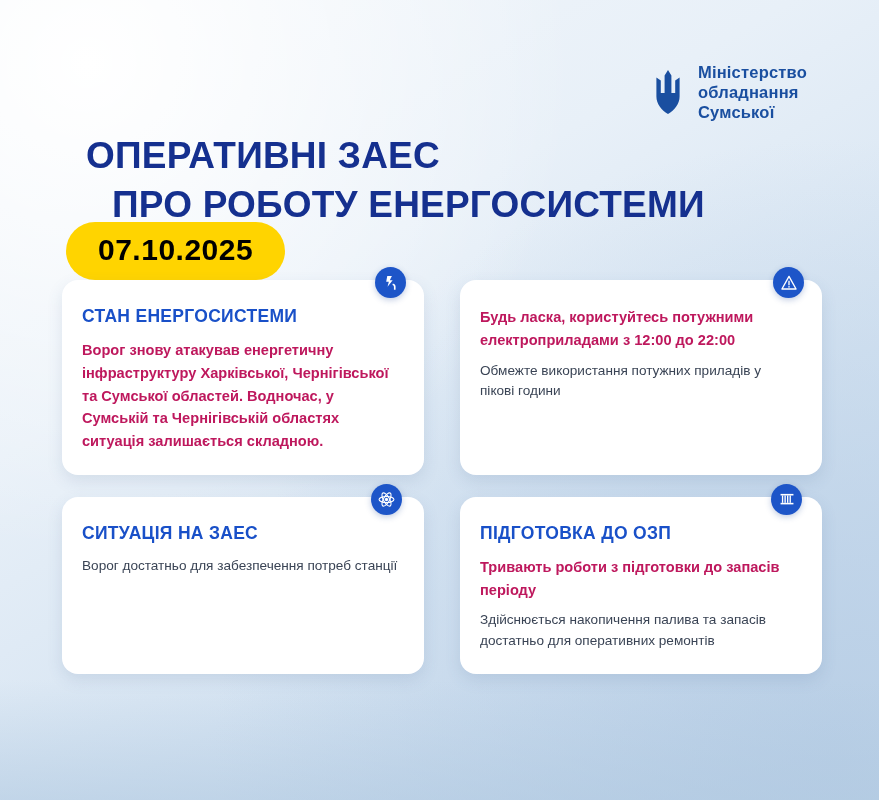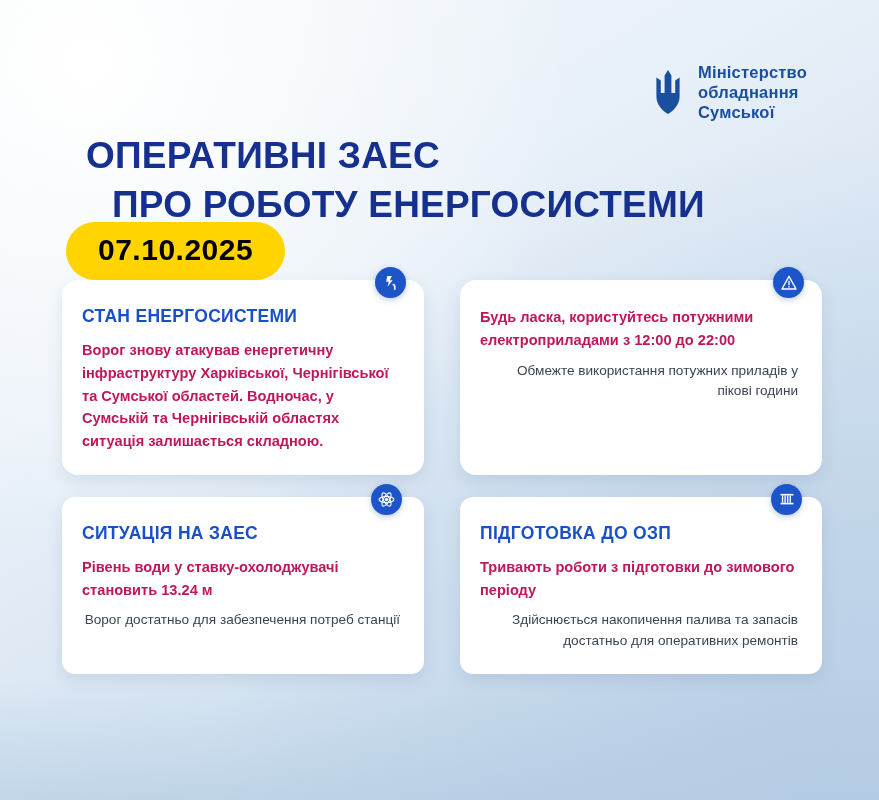--- a/index.html
+++ b/index.html
@@ -96,21 +96,21 @@
   }
   .card {
     position: relative;
     background: #ffffff;
     border-radius: 16px;
     padding: 26px 24px 22px 20px;
     box-shadow: 0 6px 16px rgba(60,95,140,0.13);
     box-sizing: border-box;
   }
   .card-tall { min-height: 192px; }
-  .card-short { min-height: 176px; border-radius: 13px; }
+  .card-short { min-height: 176px; }
 
   .card-title {
     color: #1950c8;
     font-size: 17.5px;
     font-weight: bold;
     letter-spacing: .3px;
     margin: 0 0 12px 0;
     text-transform: uppercase;
   }
   .card-lead {
@@ -119,21 +119,20 @@
     font-weight: bold;
     line-height: 1.56;
     margin: 0;
   }
   .card-sub {
     color: #3a4455;
     font-size: 13.6px;
     font-weight: normal;
     line-height: 1.54;
     margin: 9px 0 0 0;
-    text-align: right;
   }
 
   
   .card-icon {
     position: absolute;
     top: -14px;
     right: 18px;
     width: 31px;
     height: 31px;
     border-radius: 50%;
@@ -204,34 +203,33 @@
     <div class="card card-short">
       <div class="card-icon icon-pos-c">
         <svg width="19" height="19" viewBox="0 0 24 24" xmlns="http://www.w3.org/2000/svg">
           <circle cx="12" cy="12" r="2.1" fill="#ffffff"></circle>
           <ellipse cx="12" cy="12" rx="9.4" ry="3.8" fill="none" stroke="#ffffff" stroke-width="1.4"></ellipse>
           <ellipse cx="12" cy="12" rx="9.4" ry="3.8" fill="none" stroke="#ffffff" stroke-width="1.4" transform="rotate(60 12 12)"></ellipse>
           <ellipse cx="12" cy="12" rx="9.4" ry="3.8" fill="none" stroke="#ffffff" stroke-width="1.4" transform="rotate(120 12 12)"></ellipse>
         </svg>
       </div>
       <h2 class="card-title">СИТУАЦІЯ НА ЗАЕС</h2>
-      <p class="card-lead">Рівень води у ставку-охолоджувачі становить 13.24 м</p>
       <p class="card-sub">Ворог достатньо для забезпечення потреб станції</p>
     </div>
 
     <div class="card card-short">
       <div class="card-icon icon-pos-d">
         <svg width="18" height="18" viewBox="0 0 24 24" xmlns="http://www.w3.org/2000/svg">
           <rect x="3.4" y="5.2" width="17.2" height="2.1" fill="#ffffff"></rect>
           <rect x="3.4" y="17.1" width="17.2" height="2.1" fill="#ffffff"></rect>
           <rect x="5.2" y="7.3" width="1.8" height="9.8" fill="#ffffff"></rect>
           <rect x="8.6" y="7.3" width="1.8" height="9.8" fill="#ffffff"></rect>
           <rect x="12" y="7.3" width="1.8" height="9.8" fill="#ffffff"></rect>
           <rect x="15.4" y="7.3" width="1.8" height="9.8" fill="#ffffff"></rect>
         </svg>
       </div>
       <h2 class="card-title">ПІДГОТОВКА ДО ОЗП</h2>
-      <p class="card-lead">Тривають роботи з підготовки до зимового періоду</p>
+      <p class="card-lead">Тривають роботи з підготовки до запасів періоду</p>
       <p class="card-sub">Здійснюється накопичення палива та запасів достатньо для оперативних ремонтів</p>
     </div>
 
   </div>
 </div>
 
 </body></html>

